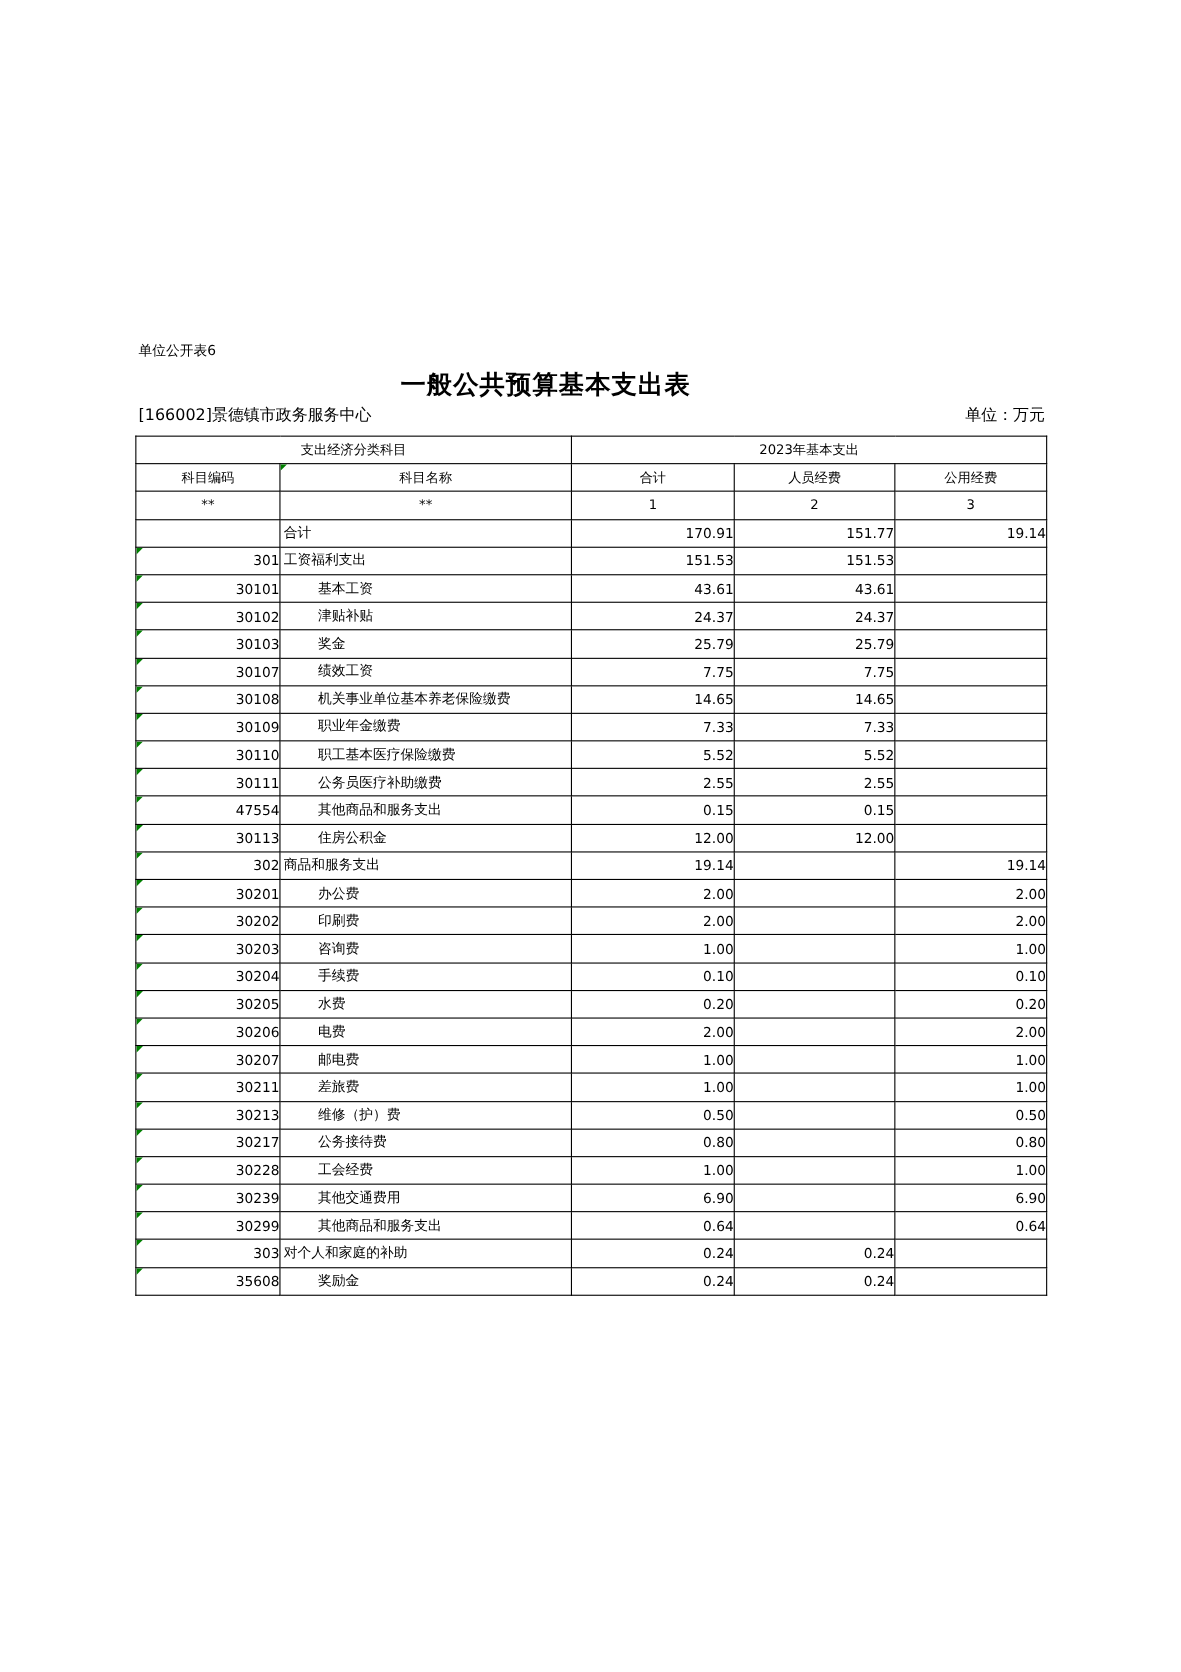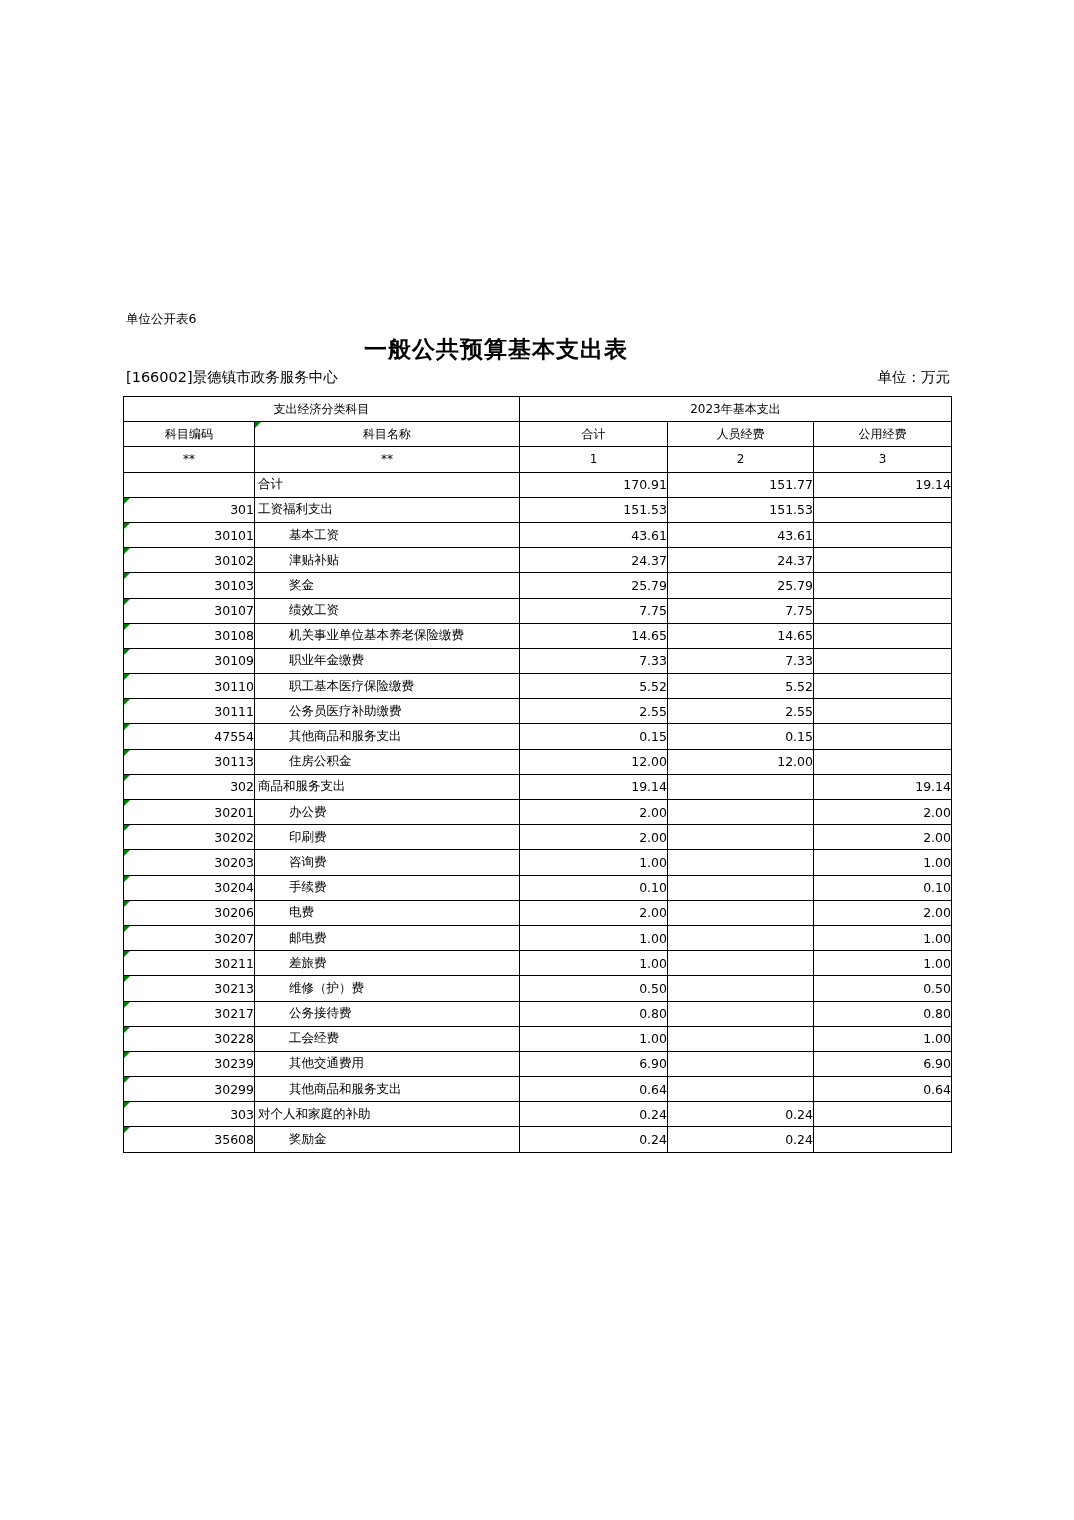--- a/index.html
+++ b/index.html
@@ -251,20 +251,27 @@
     <td class="num-cell">1.00</td>
   </tr>
         <tr class="level1">
     <td class="code-cell"><span class="tri"></span><span class="code-text">30204</span></td>
     <td class="name-cell"><span class="name-text">手续费</span></td>
     <td class="num-cell">0.10</td>
     <td class="num-cell"></td>
     <td class="num-cell">0.10</td>
   </tr>
         <tr class="level1">
+    <td class="code-cell"><span class="tri"></span><span class="code-text">30205</span></td>
+    <td class="name-cell"><span class="name-text">水费</span></td>
+    <td class="num-cell">0.20</td>
+    <td class="num-cell"></td>
+    <td class="num-cell">0.20</td>
+  </tr>
+        <tr class="level1">
     <td class="code-cell"><span class="tri"></span><span class="code-text">30206</span></td>
     <td class="name-cell"><span class="name-text">电费</span></td>
     <td class="num-cell">2.00</td>
     <td class="num-cell"></td>
     <td class="num-cell">2.00</td>
   </tr>
         <tr class="level1">
     <td class="code-cell"><span class="tri"></span><span class="code-text">30207</span></td>
     <td class="name-cell"><span class="name-text">邮电费</span></td>
     <td class="num-cell">1.00</td>

